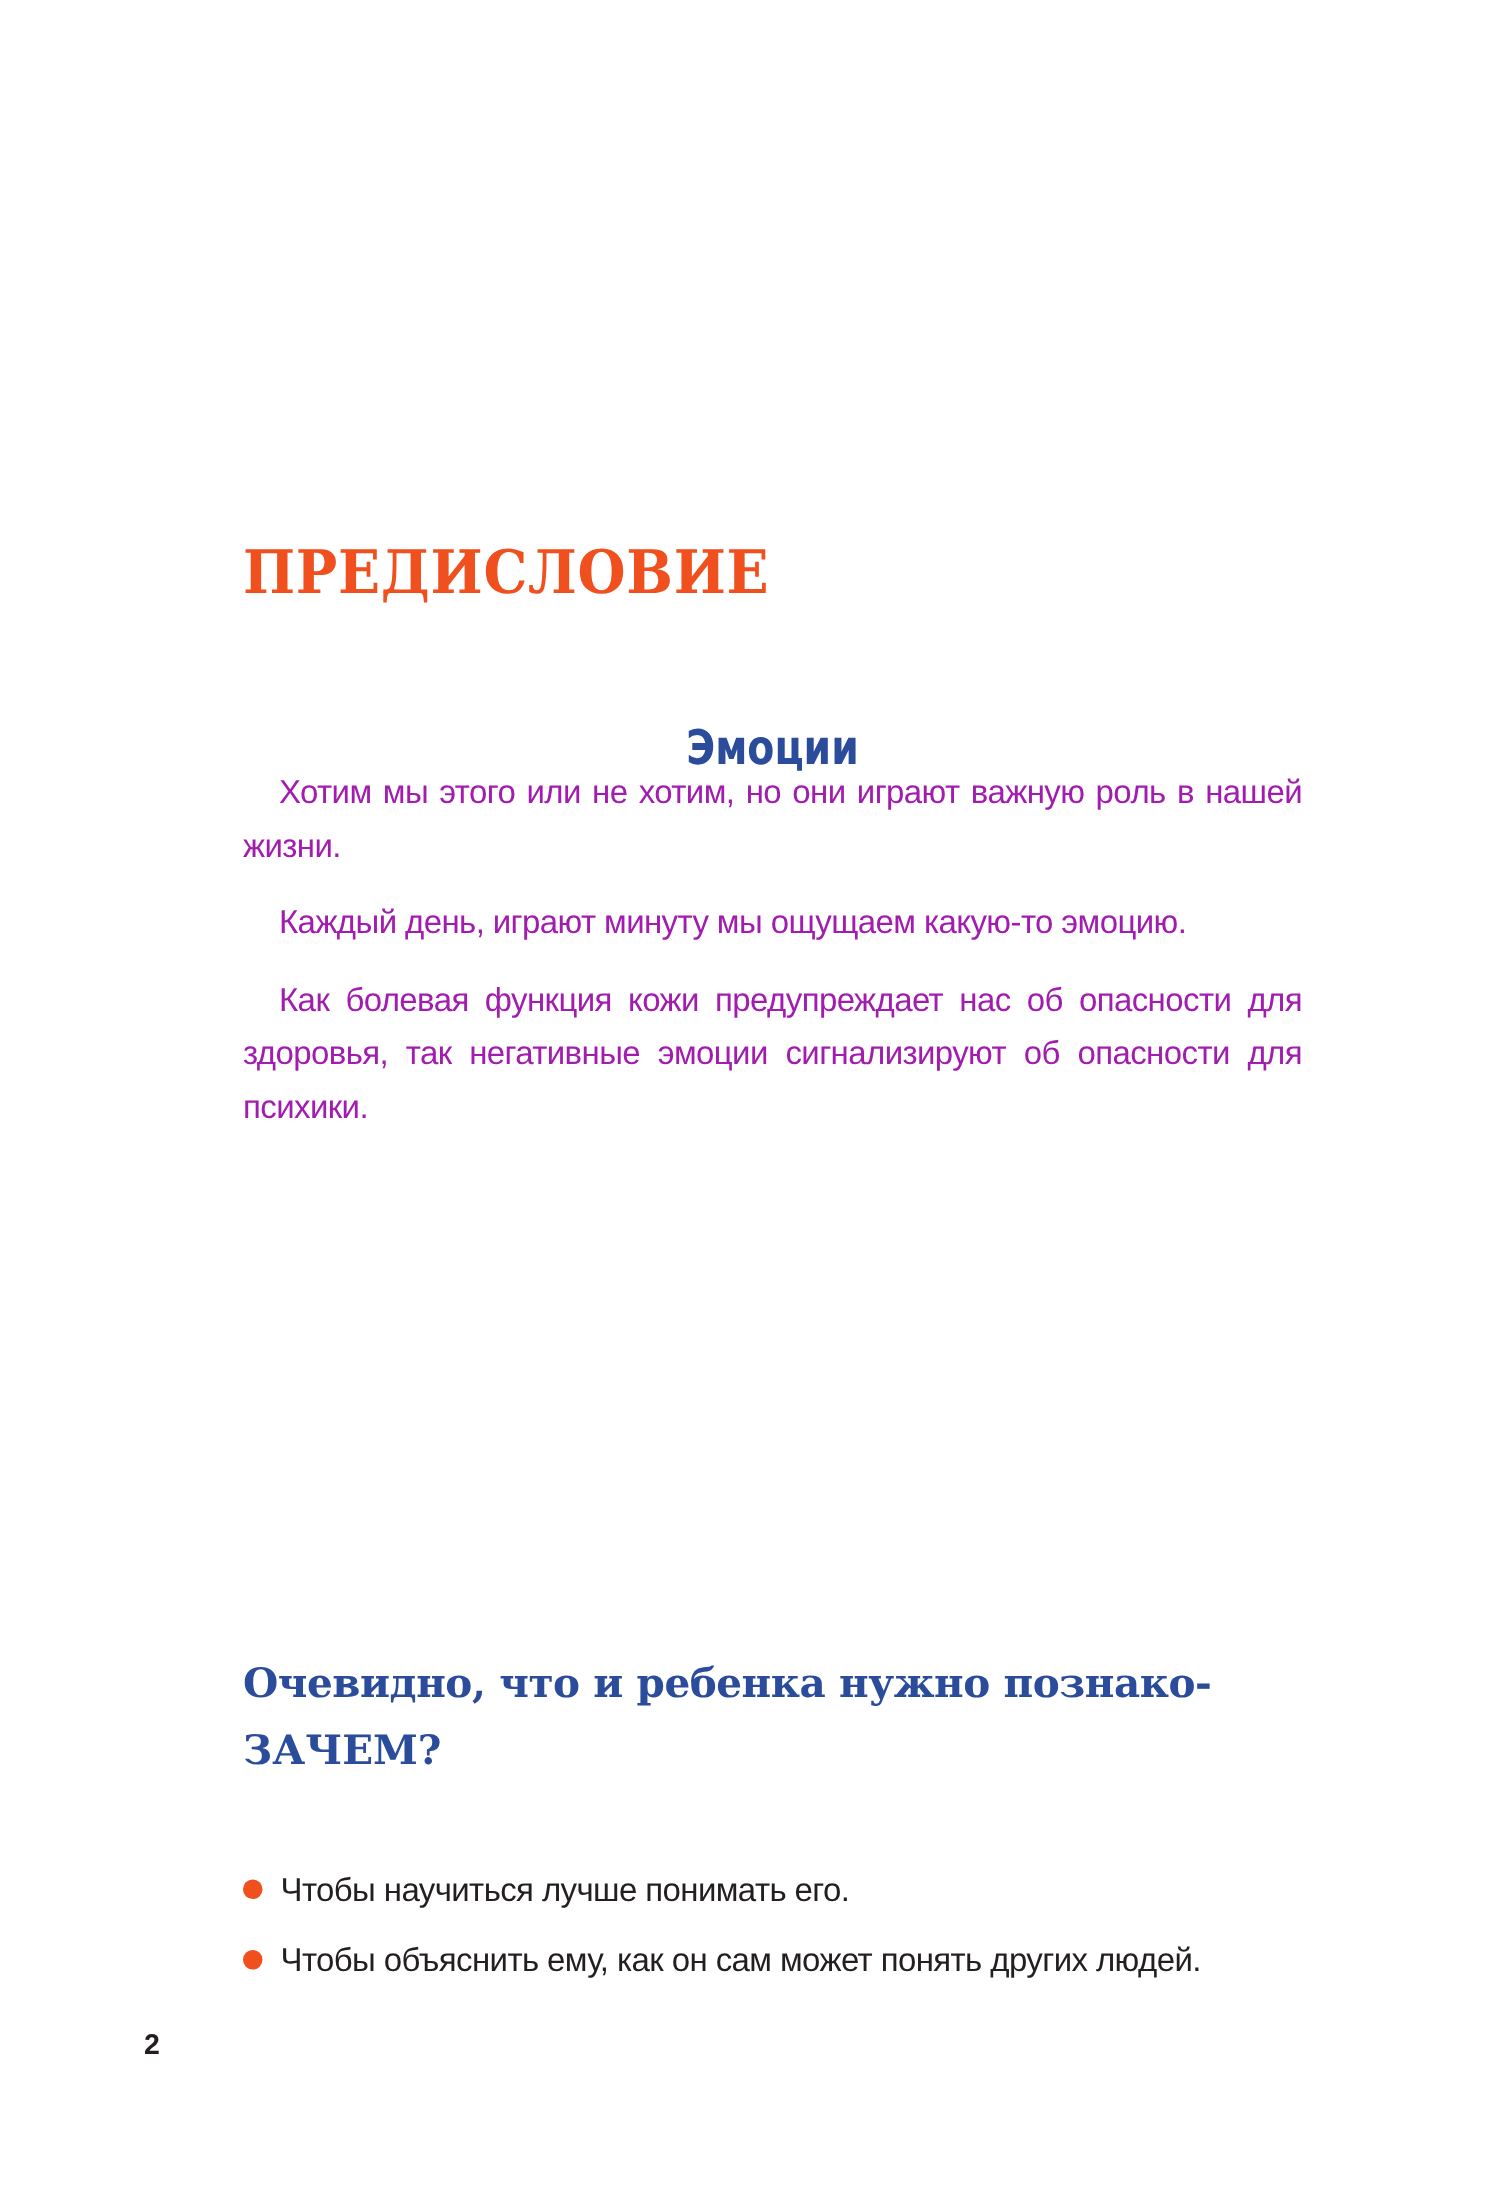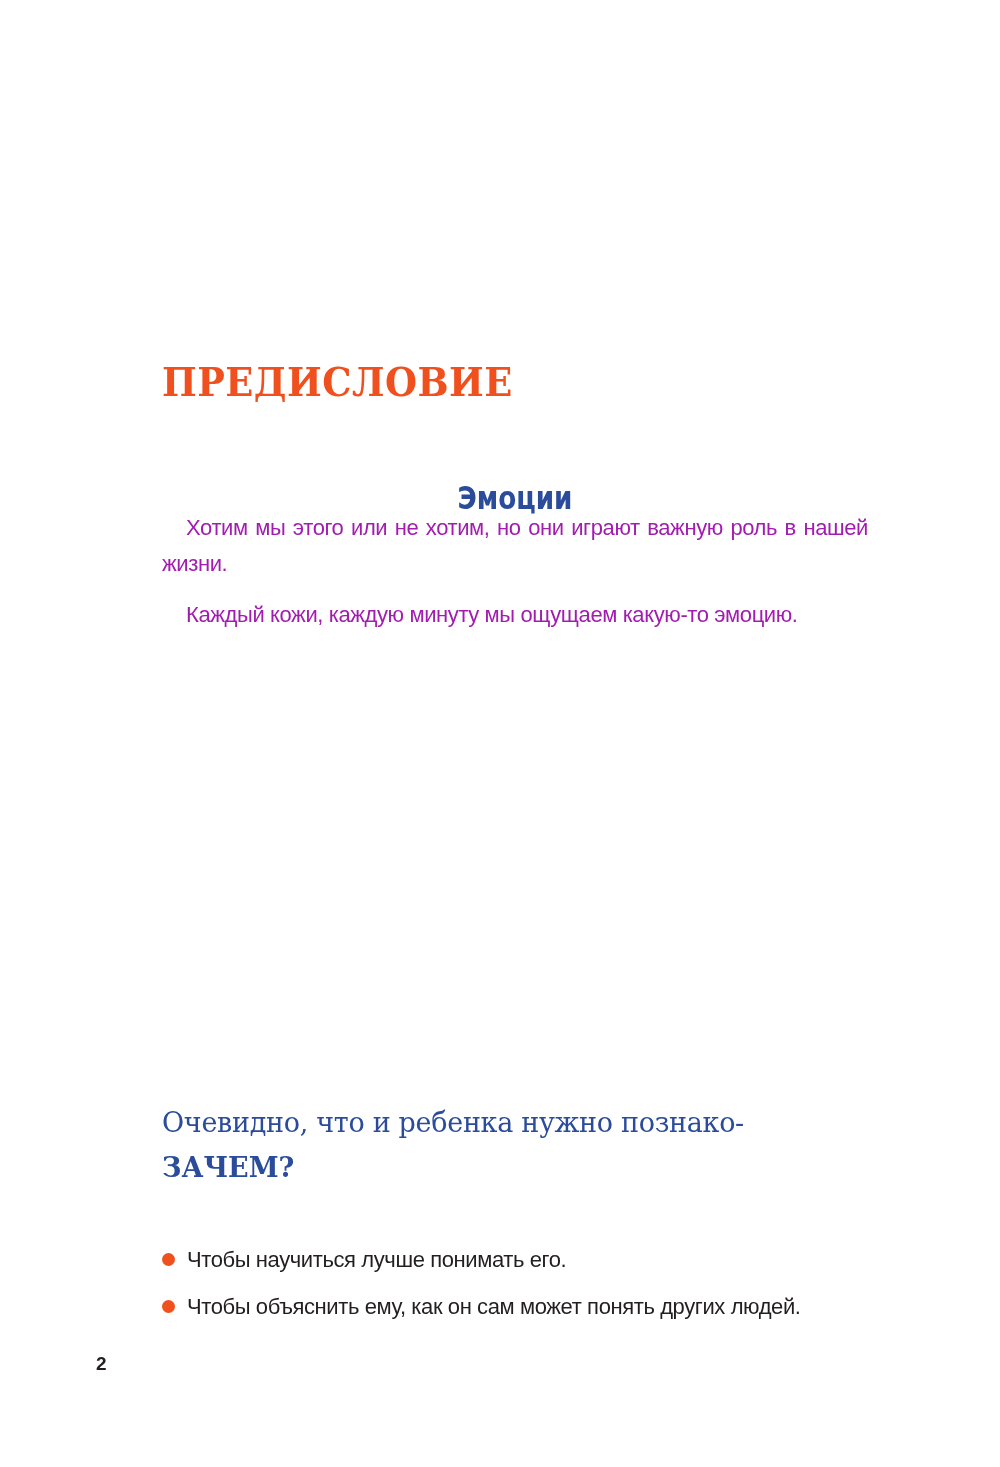--- a/index.html
+++ b/index.html
@@ -56,21 +56,21 @@
     text-indent: 24px;
     text-align: justify;
     letter-spacing: -0.4px;
   }
   .blue-heading {
     position: absolute;
     left: 162px;
     top: 1104px;
     width: 720px;
     font-family: "DejaVu Serif", serif;
-    font-weight: normal;
+    font-weight: bold;
     font-size: 27px;
     line-height: 37px;
     color: #2b4c9b;
     letter-spacing: -0.3px;
   }
   .blue-heading .line {
     display: block;
     white-space: nowrap;
   }
   .why-heading {
@@ -124,21 +124,22 @@
 </style>
 </head>
 <body>
 
 <h1 class="page-title">ПРЕДИСЛОВИЕ</h1>
 
 <h2 class="section-title">Эмоции</h2>
 
 <div class="body-text">
   <p>Хотим мы этого или не хотим, но они играют важную роль в нашей жизни.</p>
-  <p>Каждый кожи, каждую минуту мы ощущаем какую-то эмоцию.</p>
+  <p>Каждый день, играют минуту мы ощущаем какую-то эмоцию.</p>
+  <p>Как болевая функция кожи предупреждает нас об опасности для здоровья, так негативные эмоции сигнализируют об опасности для психики.</p>
 </div>
 
 <div class="blue-heading">
   <span class="line">Очевидно, что и ребенка нужно познако-</span>
 </div>
 
 <div class="why-heading">ЗАЧЕМ?</div>
 
 <ul class="bullet-list">
   <li>

